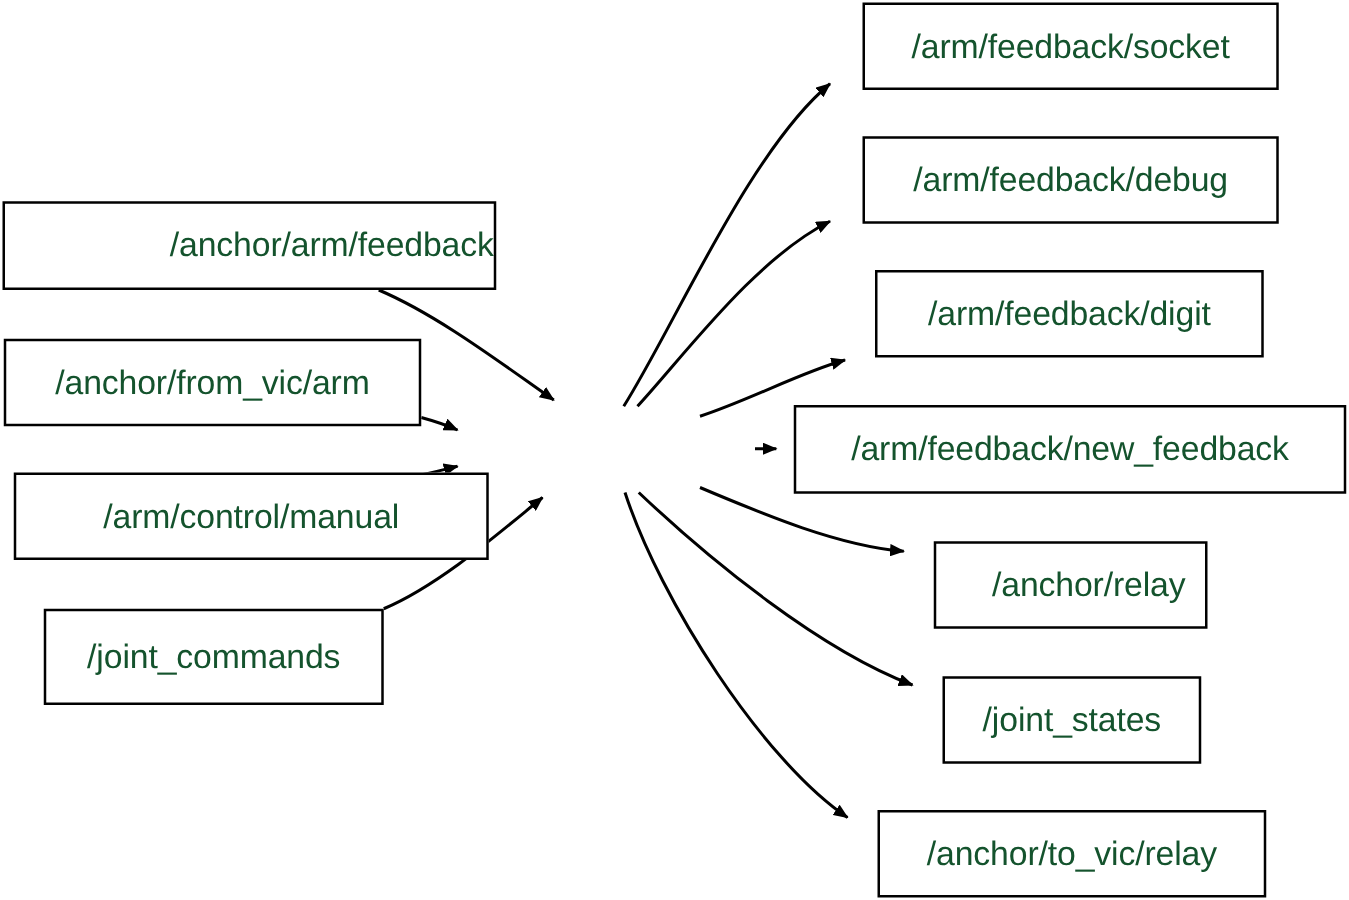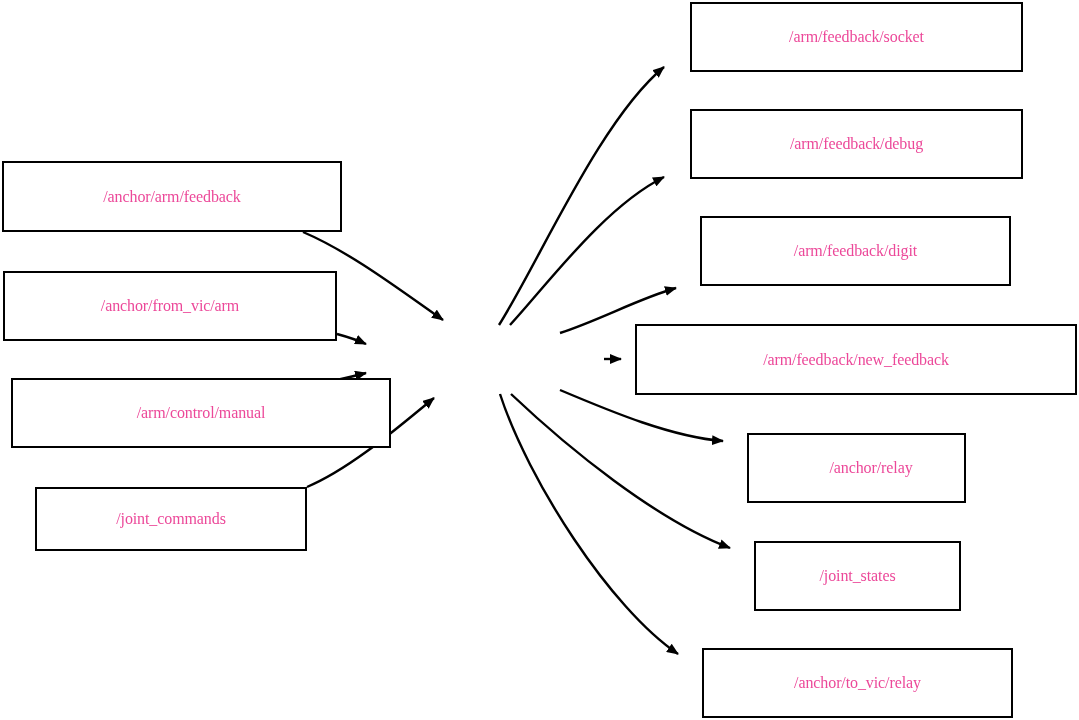--- a/index.html
+++ b/index.html
@@ -38,24 +38,24 @@
     position: absolute;
     box-sizing: border-box;
     background: #ffffff;
     border: 2px solid #000000;
     border-radius: 50%;
     display: flex;
     align-items: center;
     justify-content: center;
   }
   .node-label {
-    font-family: Liberation Serif, serif;
-    font-size: 16px;
+    font-family: Liberation Sans, sans-serif;
+    font-size: 27px;
     font-weight: 400;
-    color: #ec4899;
+    color: #14532d;
     line-height: 1;
     white-space: nowrap;
     letter-spacing: -0.1px;
   }
 </style>
 </head>
 <body>
 
 <div id="graph-canvas">
 
@@ -85,33 +85,33 @@
       <path d="M 604 359 L 621 359" marker-end="url(#arrowhead)"></path>
 
       <path d="M 560 390 C 612 412, 672 437, 723 441" marker-end="url(#arrowhead)"></path>
 
       <path d="M 511 394 C 568 448, 656 520, 730 548" marker-end="url(#arrowhead)"></path>
 
       <path d="M 500 394 C 528 480, 610 608, 678 654" marker-end="url(#arrowhead)"></path>
     </g>
   </svg>
 
-  <div class="node-box" style="left:2px; top:161px; width:340px; height:71px;">
+  <div class="node-box" style="left:2px; top:161px; width:395px; height:71px;justify-content:flex-end;">
     <span class="node-label">/anchor/arm/feedback</span>
   </div>
 
   <div class="node-box" style="left:3px; top:271px; width:334px; height:70px;">
     <span class="node-label">/anchor/from_vic/arm</span>
   </div>
 
   <div class="node-box" style="left:11px; top:378px; width:380px; height:70px;">
     <span class="node-label">/arm/control/manual</span>
   </div>
 
-  <div class="node-box" style="left:35px; top:487px; width:272px; height:64px;">
+  <div class="node-box" style="left:35px; top:487px; width:272px; height:77px;">
     <span class="node-label">/joint_commands</span>
   </div>
 
 
   <div class="node-box" style="left:690px; top:2px; width:333px; height:70px;">
     <span class="node-label">/arm/feedback/socket</span>
   </div>
 
   <div class="node-box" style="left:690px; top:109px; width:333px; height:70px;">
     <span class="node-label">/arm/feedback/debug</span>

